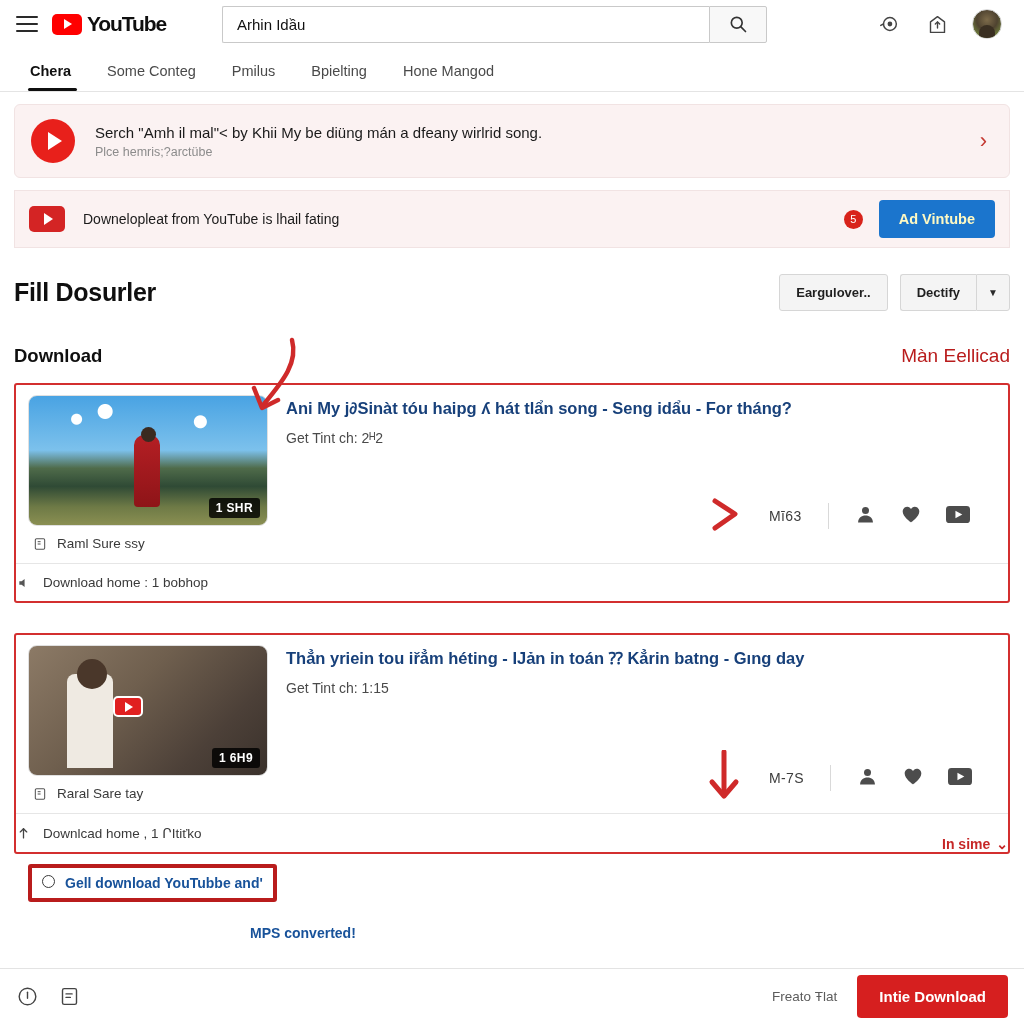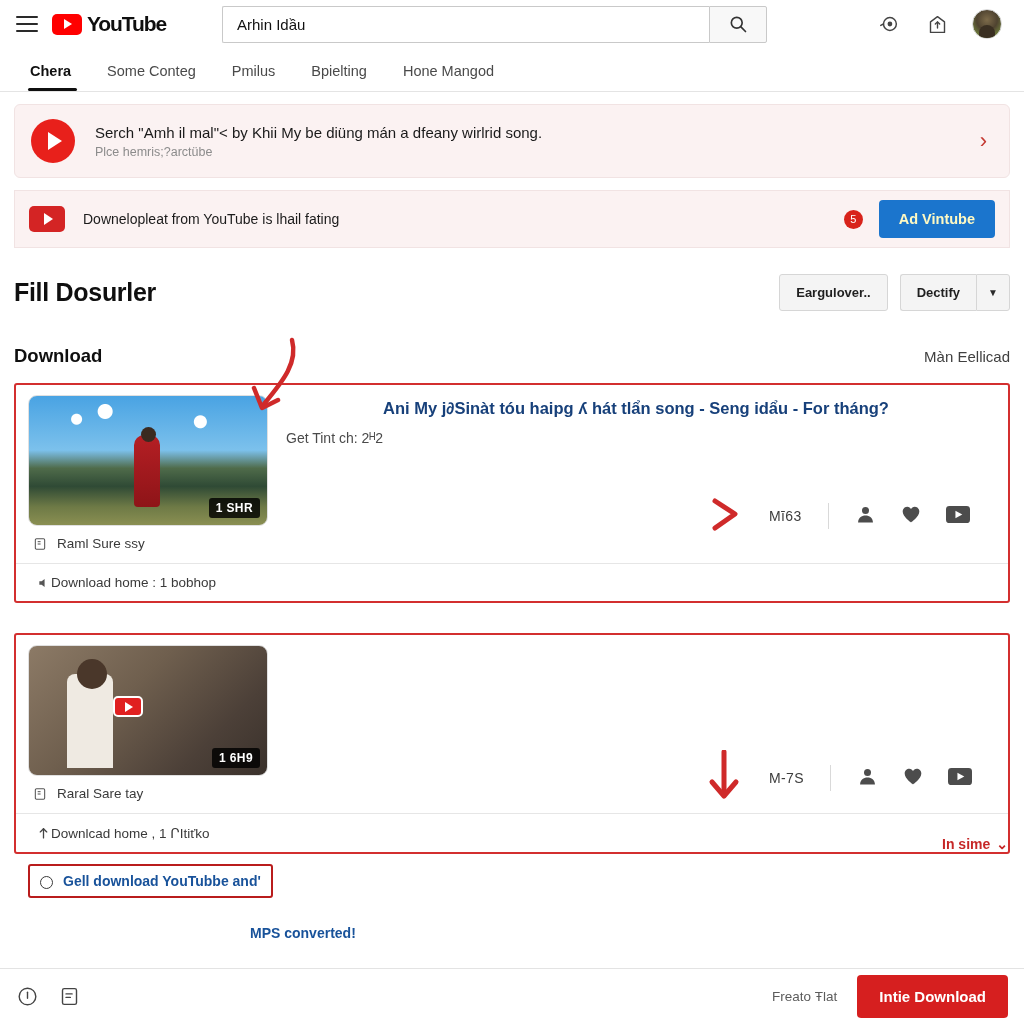--- a/index.html
+++ b/index.html
@@ -146,21 +146,21 @@
   .split{display:flex;}
   .split .gbtn:first-child{border-radius:3px 0 0 3px;border-right:none;}
   .split .caret{
     background:#f4f4f4;border:1px solid #d6d6d6;border-radius:0 3px 3px 0;
     width:34px;display:flex;align-items:center;justify-content:center;cursor:pointer;
     font-size:10px;color:#2a2a2a;
   }
 
   .dl-row{ display:flex; align-items:baseline; margin-bottom: 16px;}
   .dl-title{font-size:18.5px;font-weight:bold;color:#0f0f0f;}
-  .dl-right{margin-left:auto;font-size:15px;color:#404040;cursor:pointer;}
+  .dl-right{margin-left:auto;font-size:19px;color:#b91c1c;cursor:pointer;}
 
   
   .card{
     position:relative;
     border:2px solid #d32f2f; border-radius:3px;
     margin-bottom: 30px; background:#fff;
   }
   .card-main{display:flex; padding: 10px 12px 0 12px;}
   .thumb{
     position:relative; width:240px; height:131px; border-radius:9px; overflow:hidden;
@@ -201,53 +201,53 @@
   .play-ov{
     position:absolute; left:84px; top:50px; width:30px;height:21px;
     background:#e02020; border-radius:5px; border:2px solid #fff;
     display:flex;align-items:center;justify-content:center;
   }
   .play-ov .tri{width:0;height:0;border-left:8px solid #fff;border-top:5px solid transparent;border-bottom:5px solid transparent;margin-left:2px;}
 
   .card-info{flex:1; padding: 2px 10px 0 18px;}
   .vid-title{
     font-size:16.5px; font-weight:bold; color:#17407a; line-height:1.42;
-    margin-bottom: 10px; cursor:pointer;text-align:center;
+    margin-bottom: 10px; cursor:pointer;
   }
   .vid-sub{font-size:14px;color:#4a4a4a;}
 
   .card-meta{
     padding: 10px 12px 12px 16px; font-size:13.5px; color:#3a3a3a;
     display:flex;align-items:center;gap:10px;
   }
   .card-foot{
     border-top:1px solid #e6e6e6;
-    padding: 11px 12px 11px 20px; font-size:13.5px; color:#3a3a3a;
-    display:flex;align-items:center;
+    padding: 11px 12px 11px 0; font-size:13.5px; color:#3a3a3a;
+    display:flex;align-items:center;gap:12px;
   }
   .mini-ic{width:15px;height:15px;display:inline-flex;align-items:center;justify-content:center;color:#555;}
 
   
   .actions{
     position:absolute; display:flex; align-items:center; gap:0;
   }
   .arrow-red{ color:#cf2a2a; }
   .act-code{ font-size:14px; color:#3d3d3d; margin-left:26px; letter-spacing:0.4px;}
   .vdiv{ width:1px;height:26px;background:#d9d9d9; margin: 0 26px; }
   .act-ics{display:flex;align-items:center;gap:24px;}
   .act-ic{cursor:pointer;color:#4c4c4c;}
 
   .insime{
     position:absolute; right:16px; font-size:14px; font-weight:bold; color:#c62828; cursor:pointer;
     display:flex;align-items:center;gap:6px;
   }
 
   .checkrow{
-    display:inline-flex; align-items:flex-end; gap:10px;
-    border:2px solid #b91c1c; border-radius:3px;
+    display:inline-flex; align-items:flex-start; gap:10px;
+    border:4px solid #b91c1c; border-radius:3px;
     padding: 7px 10px; margin-left: 14px;
   }
   .radio{
     width:13px;height:13px;border-radius:50%;border:1.6px solid #3a3a3a;
     flex:0 0 auto; cursor:pointer;
   }
   .checktxt{font-size:14px;font-weight:bold;color:#18529a;cursor:pointer;}
 
   
   .footer{
@@ -394,20 +394,24 @@
     </div>
 
     
     <div class="card" style="margin-bottom:10px;">
       <div class="card-main">
         <div class="thumb t2">
           <div class="play-ov">
               <div class="tri"></div>
             </div>
           <div class="badge">1 6H9</div>
+        </div>
+        <div class="card-info">
+          <div class="vid-title">Thẳn yriein tou iřẳm héting - IJản in toán ⁇ Kẳrin batng - Gıng day</div>
+          <div class="vid-sub">Get Tint ch: 1:15</div>
         </div>
       </div>
       <div class="card-meta">
         <span class="mini-ic">
           <svg width="14" height="14" viewBox="0 0 24 24" fill="none" stroke="#555" stroke-width="1.8">
             <rect x="4" y="3" width="16" height="18" rx="2"></rect>
               <line x1="8" y1="8" x2="13" y2="8"></line>
               <line x1="8" y1="12" x2="13" y2="12"></line>
           </svg>
         </span>

